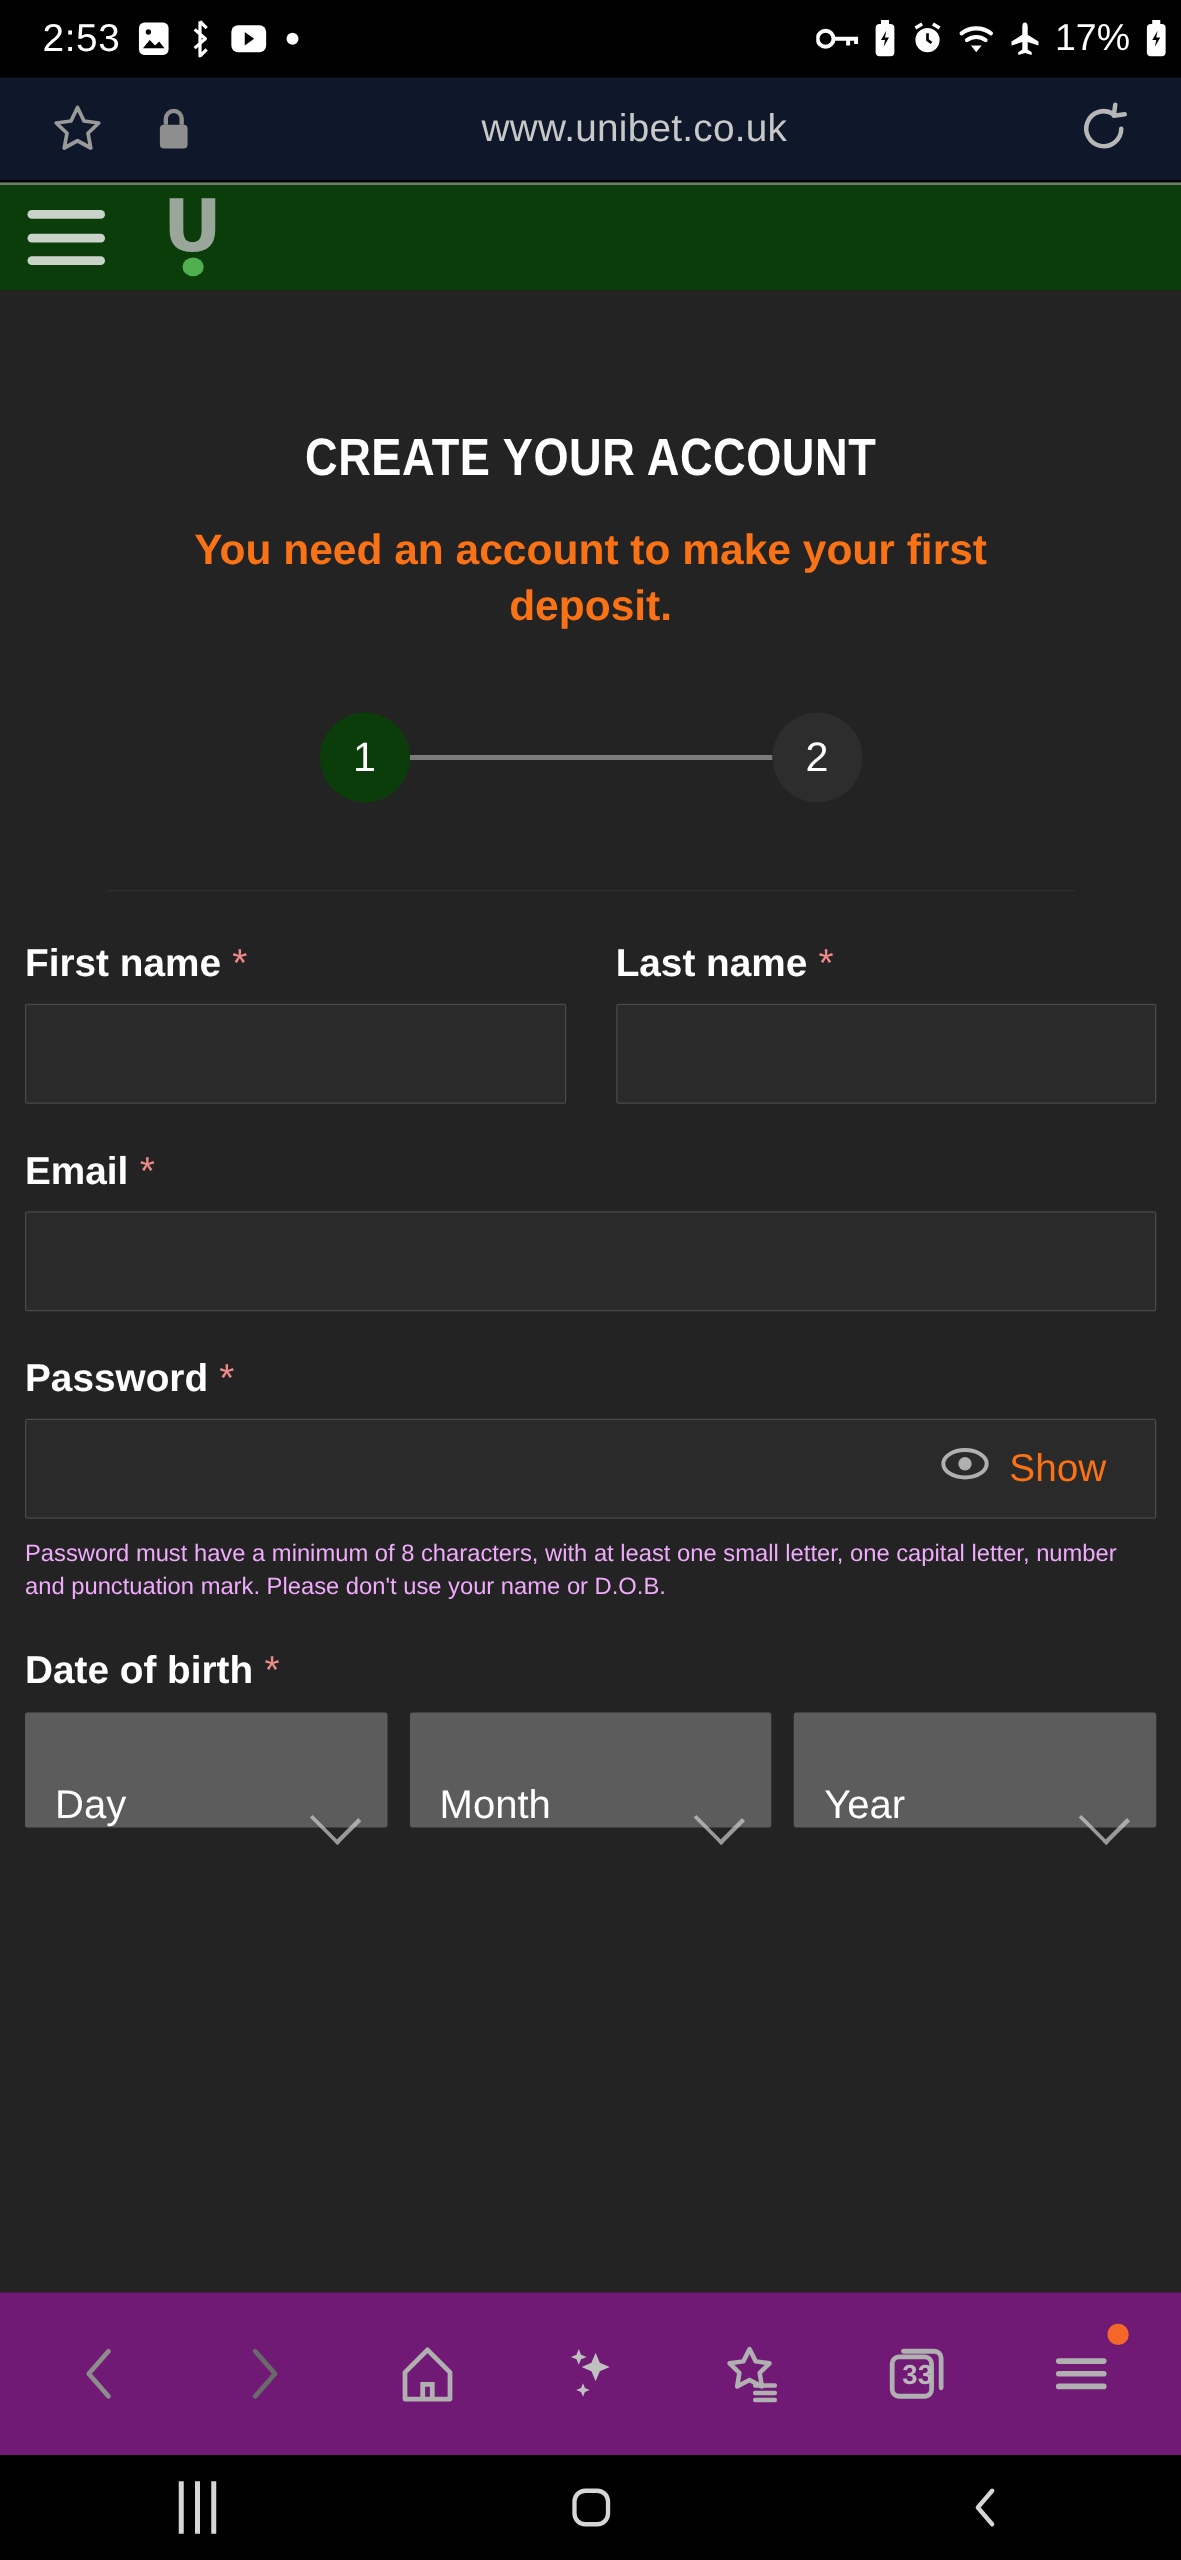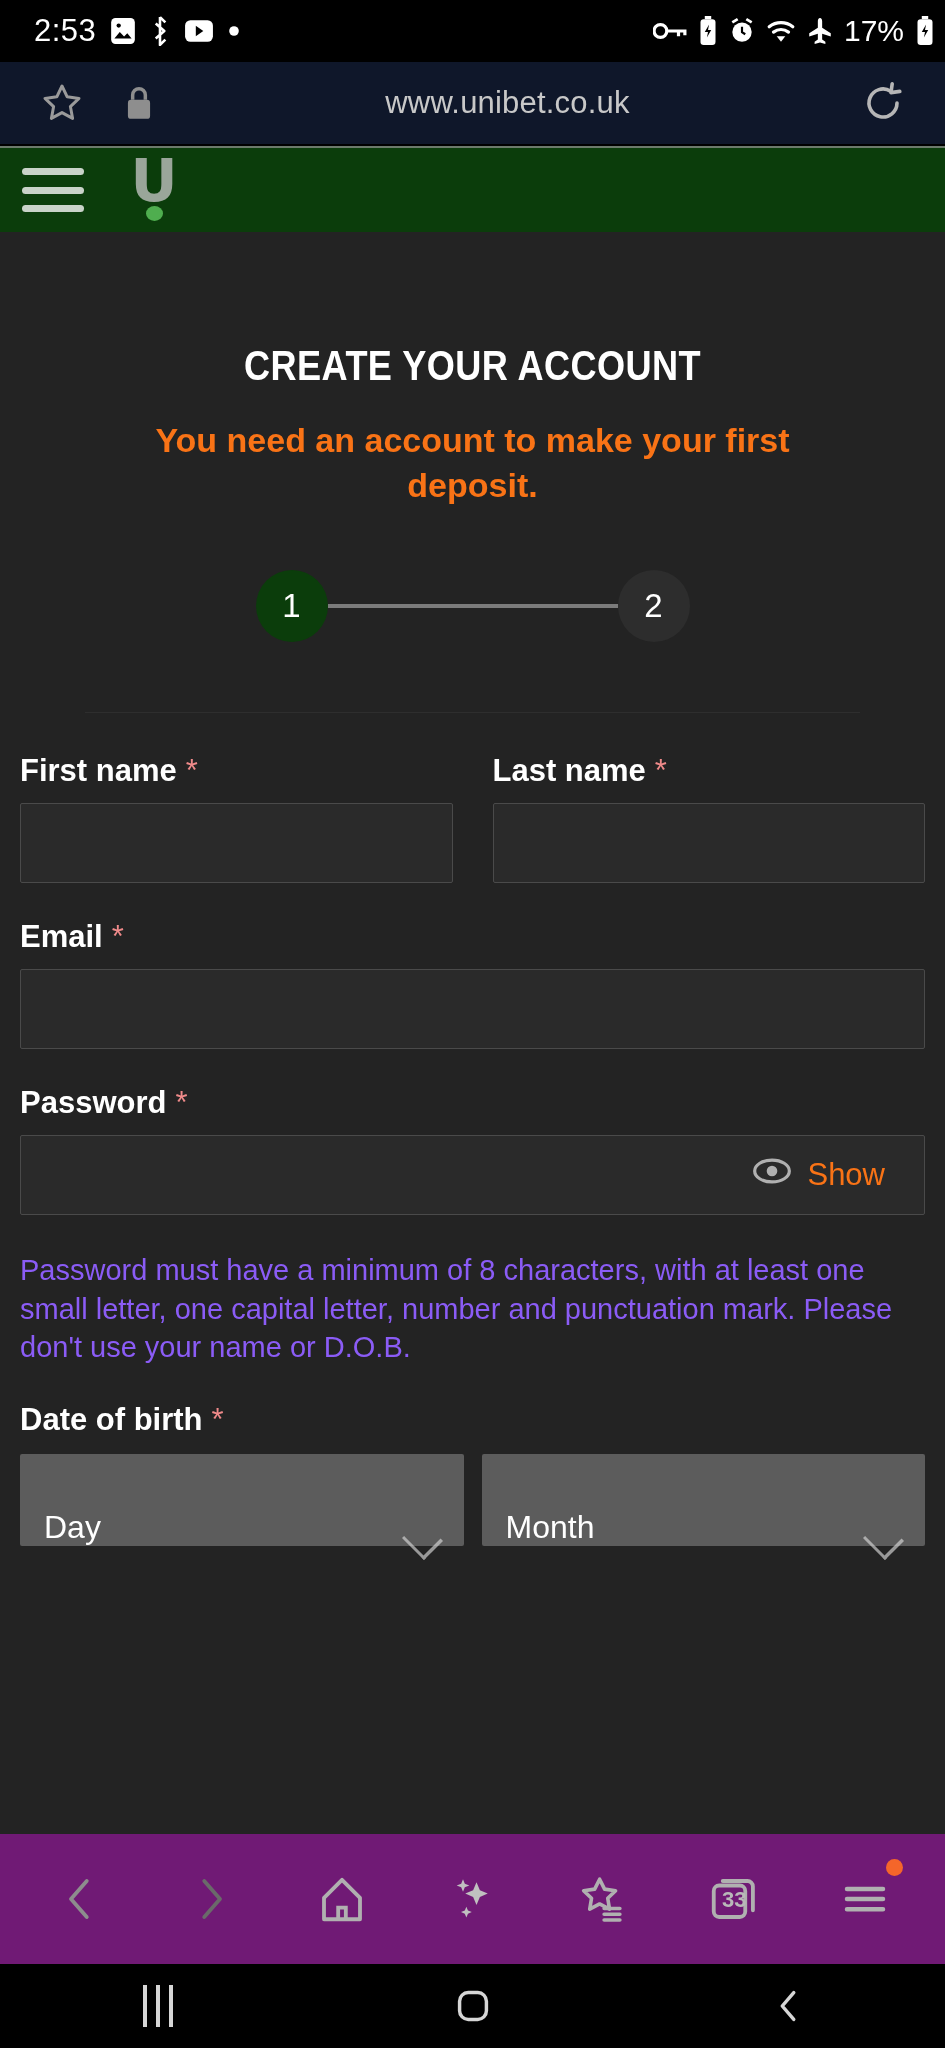--- a/index.html
+++ b/index.html
@@ -93,21 +93,21 @@
     width: 100%; height: 80px; background: #2a2a2a;
     border: 1px solid #4a4a4a; border-radius: 2px;
   }
   .field-block { margin-top: 36px; }
   .pw-wrap { position: relative; }
   .pw-toggle {
     position: absolute; right: 40px; top: 50%; transform: translateY(-50%);
     display: flex; align-items: center; gap: 15px; color: #f97316; font-size: 31px;
   }
   .hint {
-    margin-top: 36px; color: #8b5cf6; font-size: 29px; line-height: 1.32;
+    margin-top: 16px; color: #f0abfc; font-size: 19px; line-height: 1.32;
   }
   .dob-row { display: flex; gap: 18px; margin-top: 16px; }
   .select {
     flex: 1; height: 92px; background: #5c5c5c; border: none; border-radius: 2px;
     display: flex; align-items: flex-end; justify-content: space-between;
     padding: 0 24px; color: #ffffff; font-size: 32px;
   }
   .chev { width: 34px; height: 20px; position: relative; opacity: 0.65; }
   .chev::before {
     content: ""; position: absolute; left: 3px; top: 0;
@@ -322,20 +322,24 @@
         </div>
         <div class="dob-row">
           <div class="select">
             <span>Day</span>
             <span class="chev"></span>
           </div>
           <div class="select">
             <span>Month</span>
             <span class="chev"></span>
           </div>
+          <div class="select">
+            <span>Year</span>
+            <span class="chev"></span>
+          </div>
         </div>
       </div>
 
     </div>
   </div>
 
   <div class="browser-bar">
     <div class="bb-item">
       <svg width="54" height="54" viewBox="0 0 24 24">
           <path d="M15 4l-7 8 7 8" stroke="#8d8d8d" stroke-width="1.7" fill="none" stroke-linecap="round" stroke-linejoin="round"></path>

